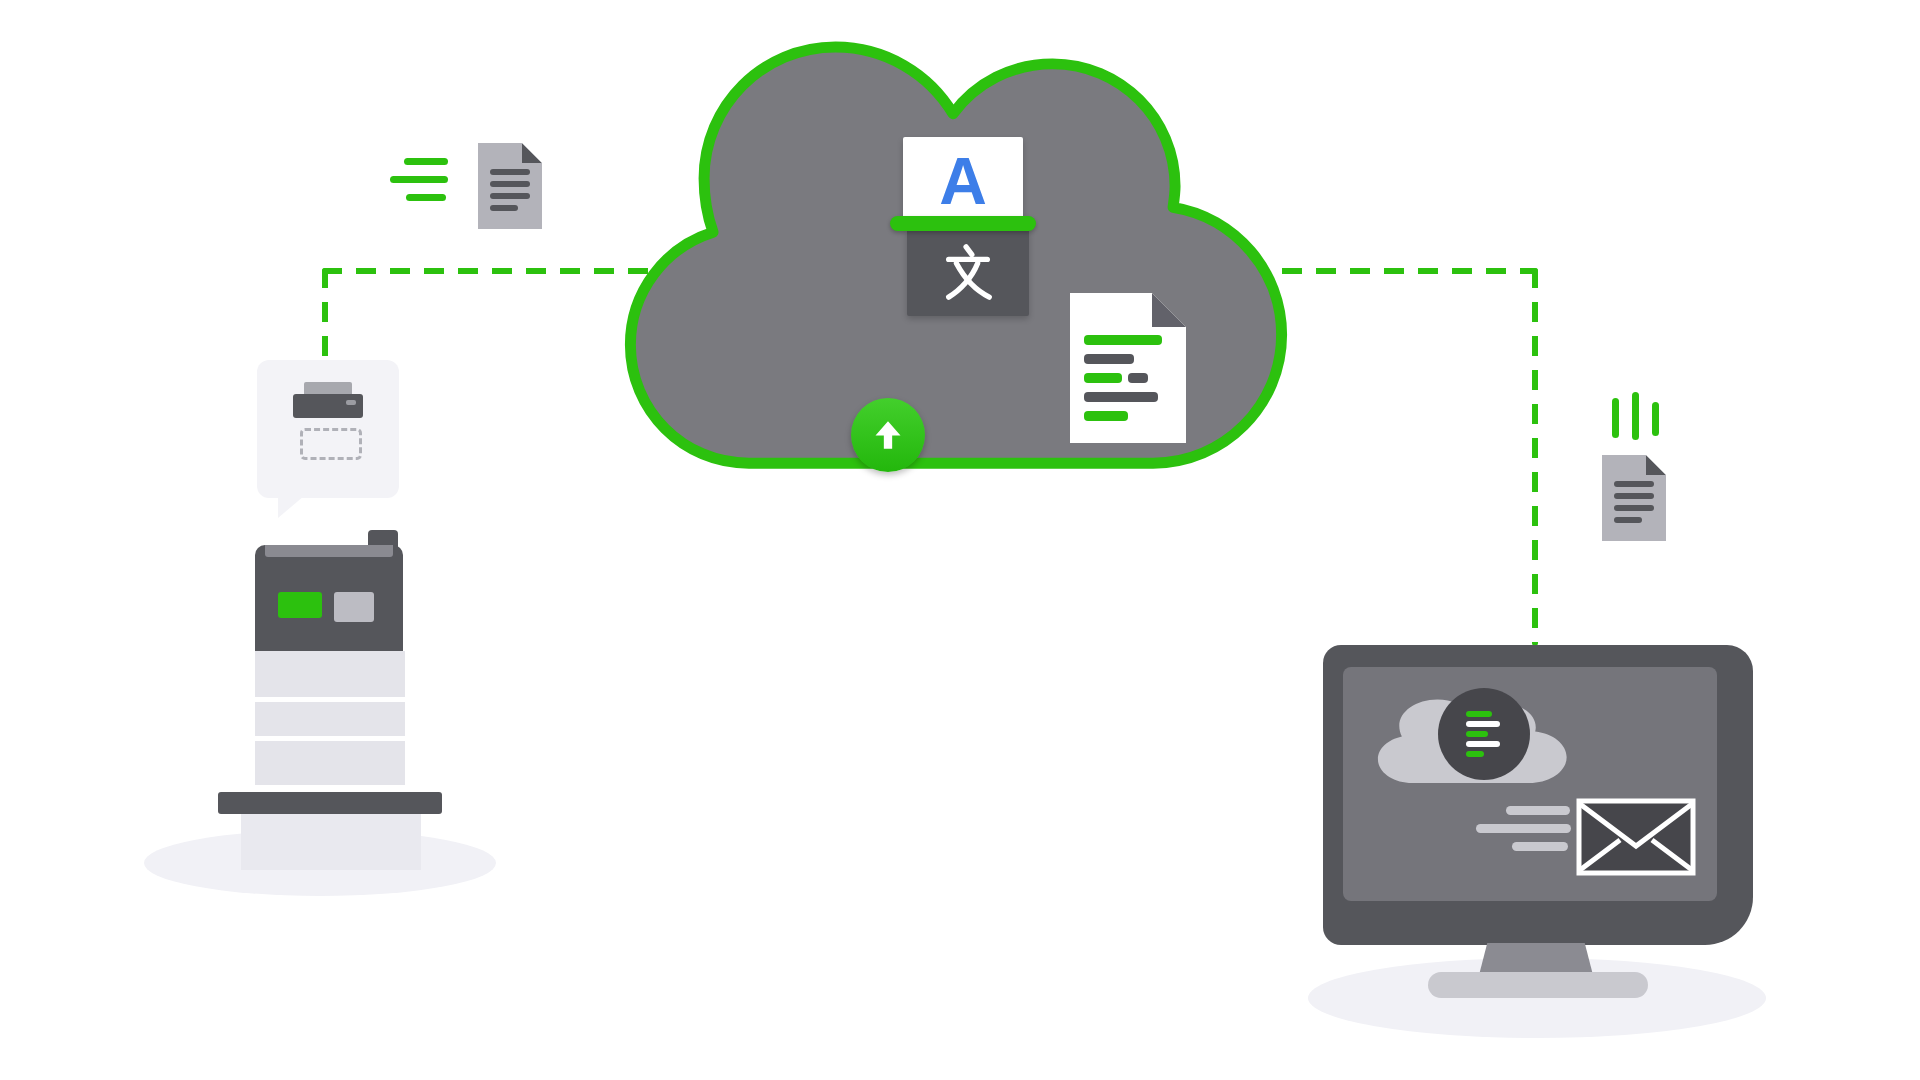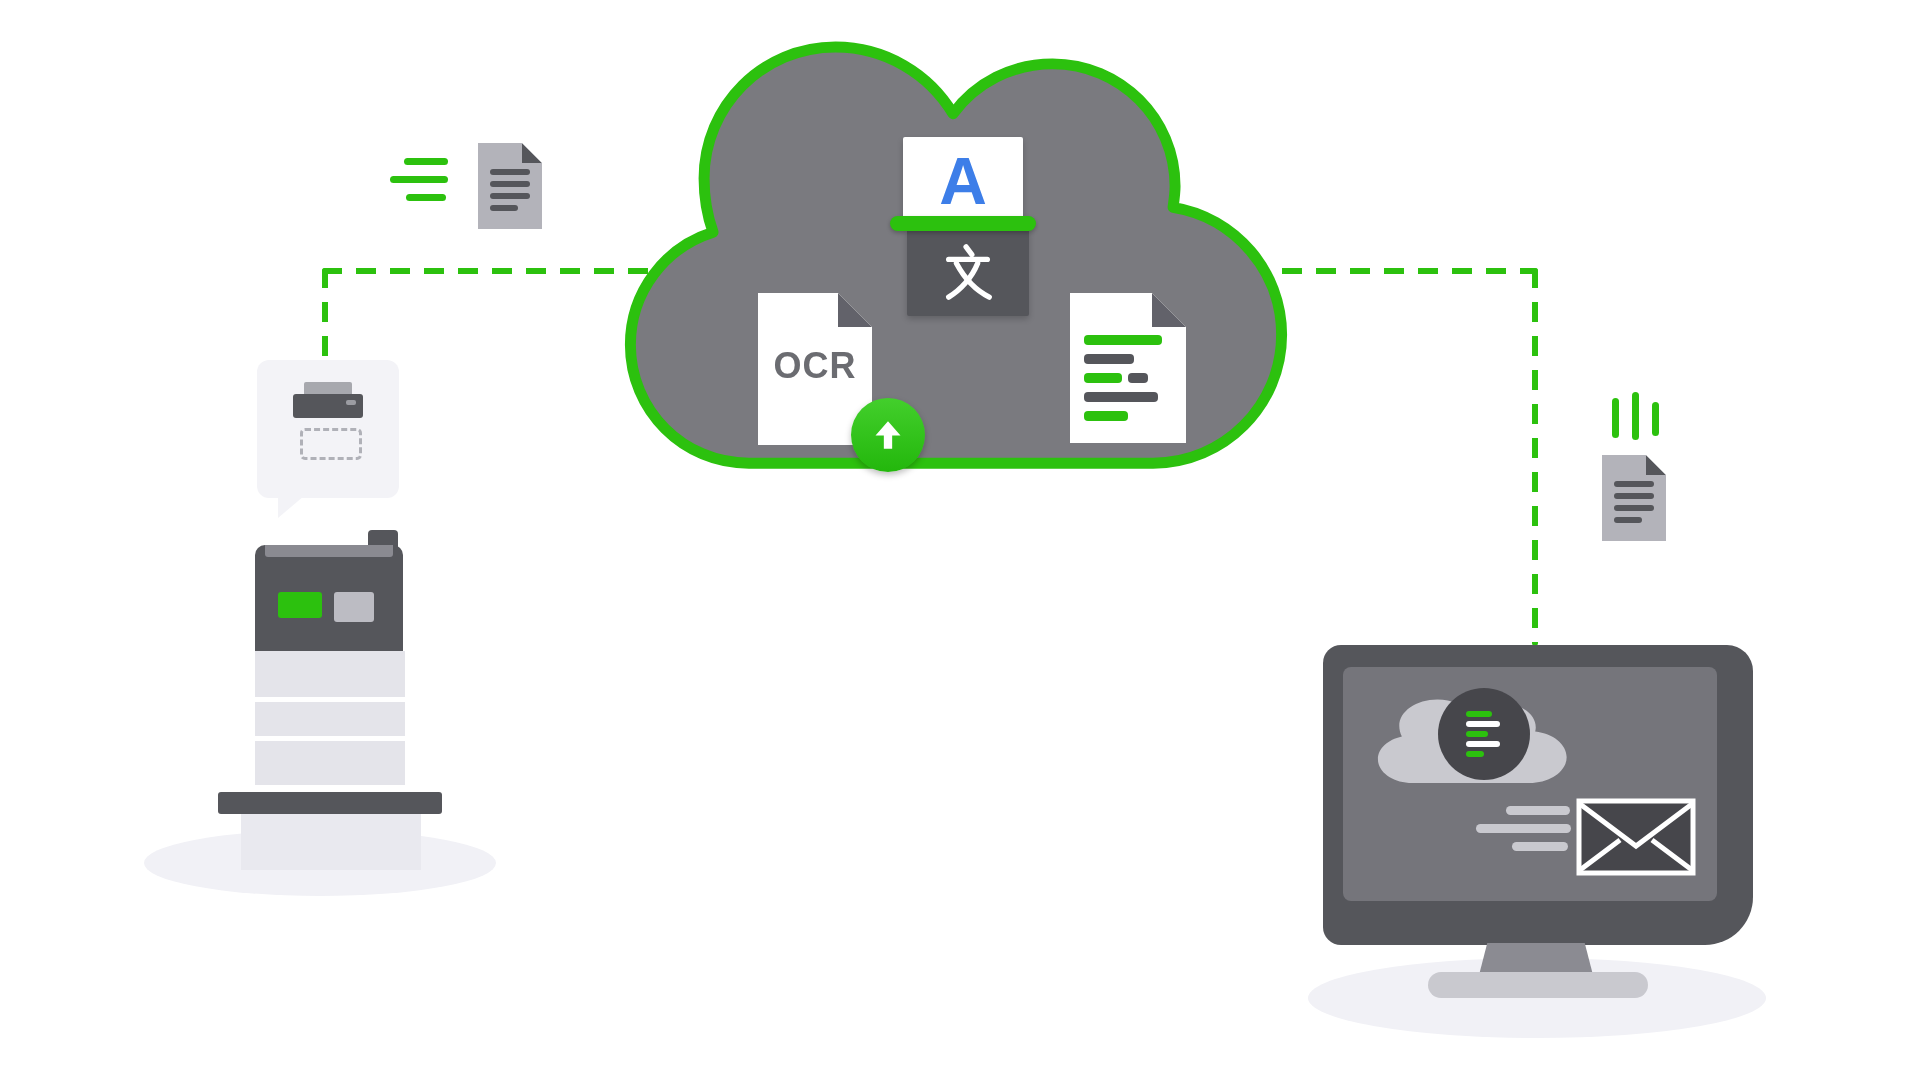--- a/index.html
+++ b/index.html
@@ -122,24 +122,20 @@
         <path d="M28 4 L34 12"></path>
         <path d="M10 17 H50"></path>
         <path d="M40 21 C34 36 22 49 10 56"></path>
         <path d="M18 21 C26 36 38 49 52 56"></path>
       </g>
     </svg>
   </div>
   <div class="a-char">A</div>
   <div class="green-bar"></div>
 
-  <div class="doc" style="left:758px;top:293px;width:114px;height:152px">
-    <div class="fold"></div>
-    <div class="ocr-text">OCR</div>
-  </div>
   <div class="upload-circle">
     <svg width="44" height="44" viewBox="0 0 74 74">
       <polygon points="37,14 58,38 44,38 44,60 30,60 30,38 16,38" fill="#ffffff"></polygon>
     </svg>
   </div>
 
   <div class="doc" style="left:1070px;top:293px;width:116px;height:150px">
     <div class="fold"></div>
     <div class="dline green" style="left:14px;top:42px;width:78px"></div>
     <div class="dline dark" style="left:14px;top:61px;width:50px"></div>

